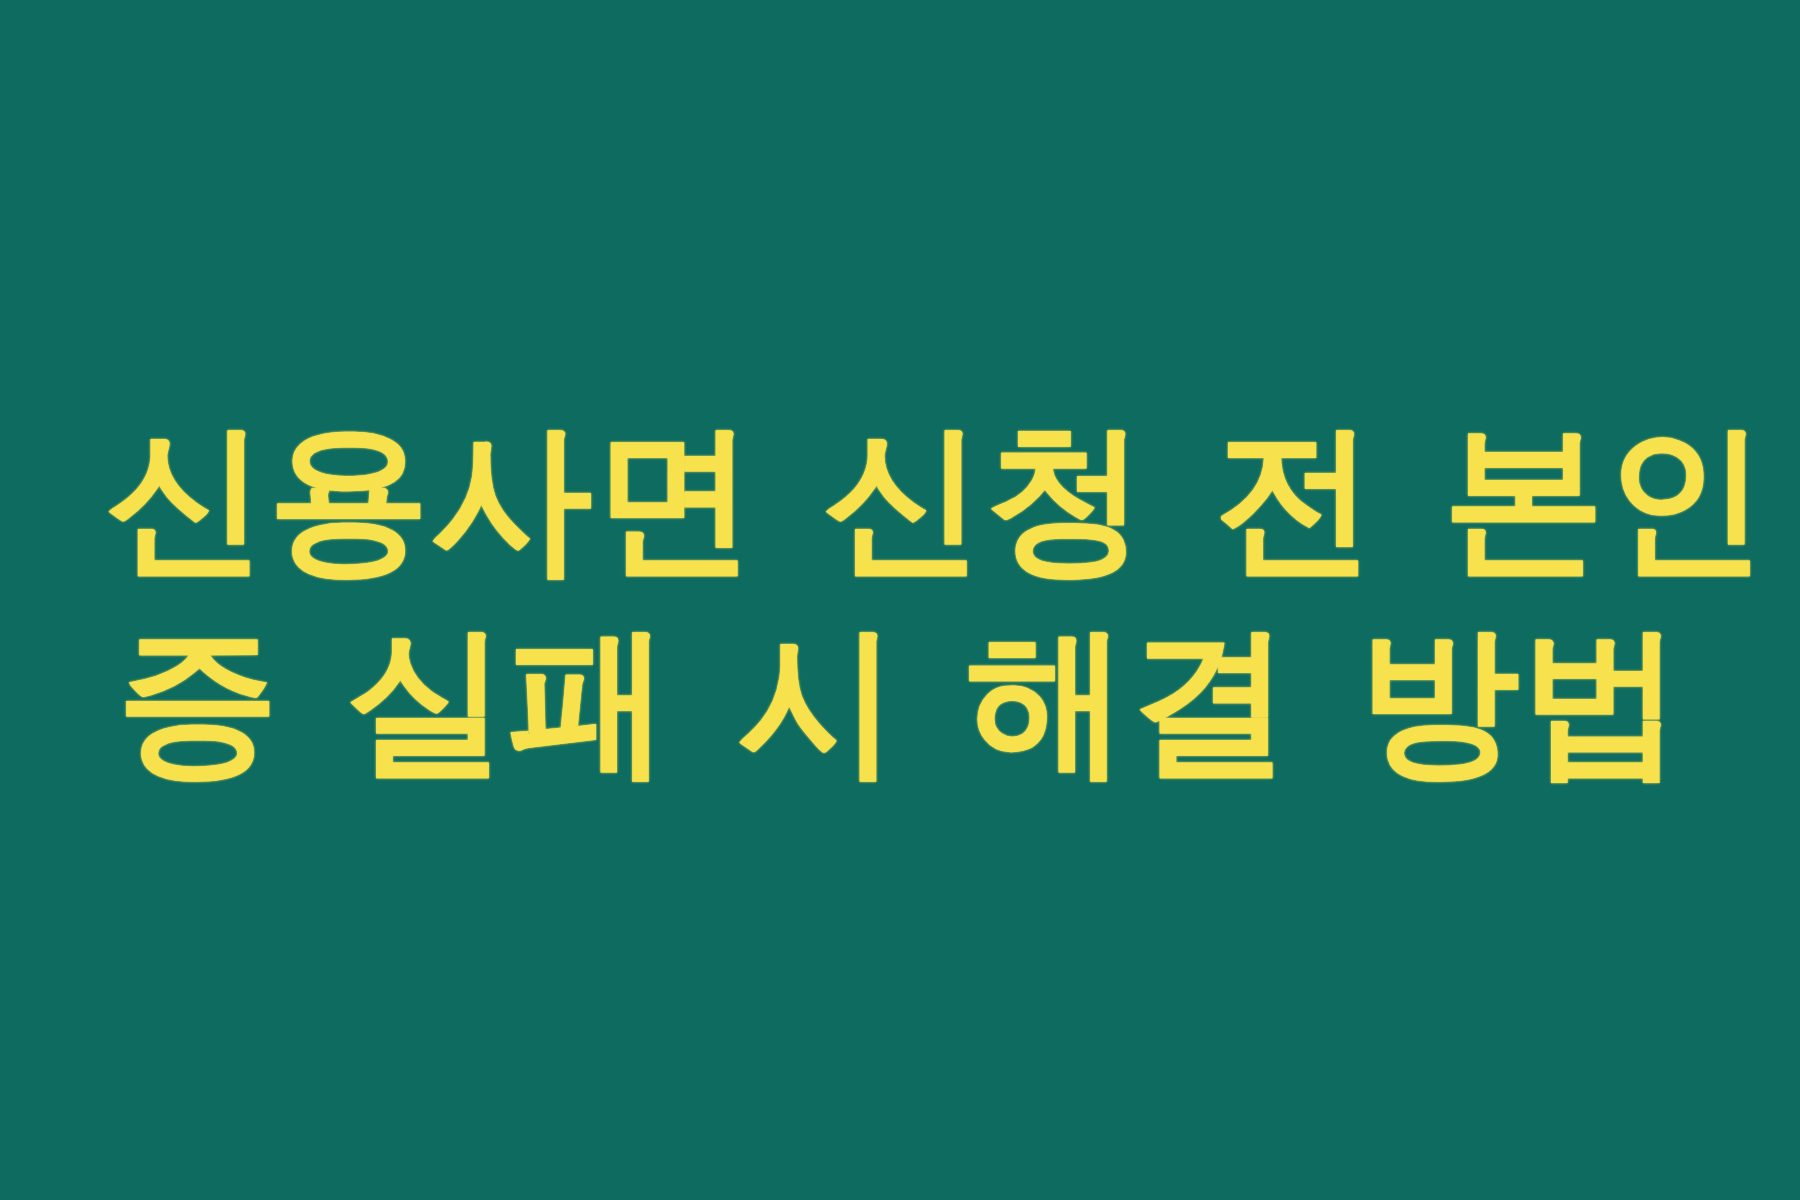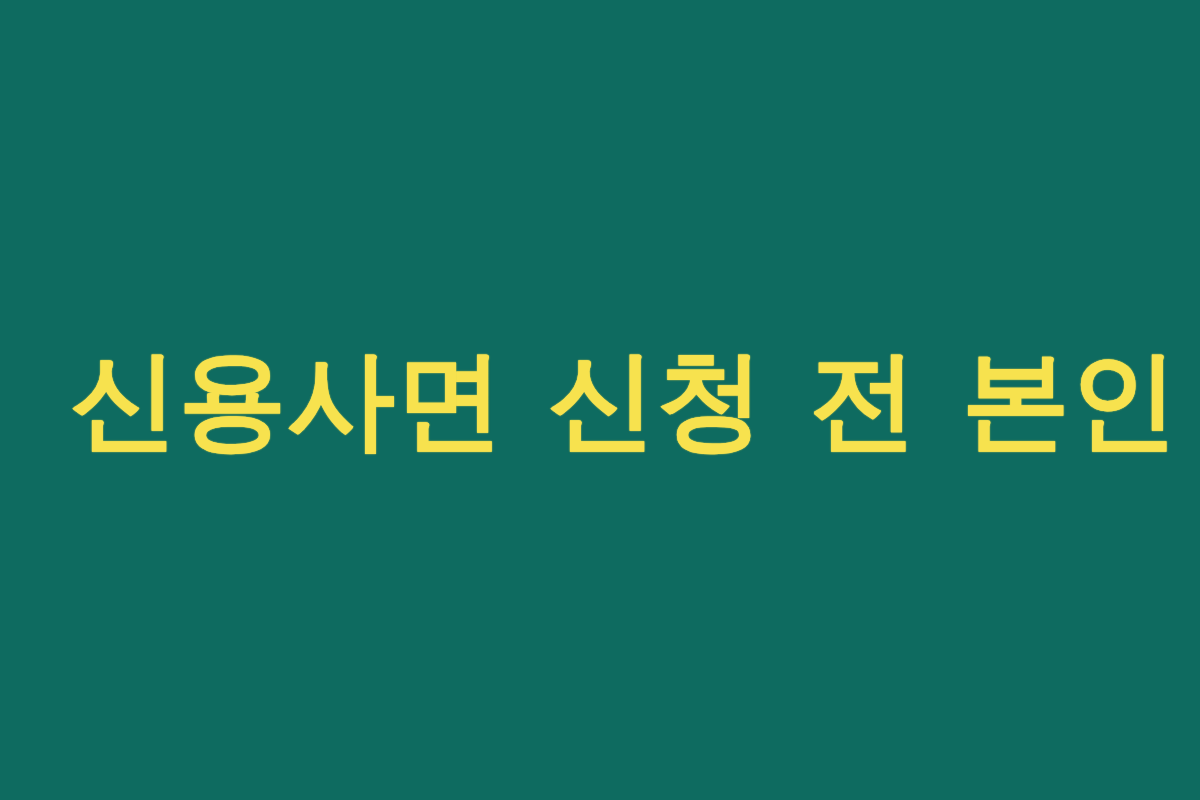--- a/index.html
+++ b/index.html
@@ -51,15 +51,16 @@
     white-space: nowrap;
   }
 </style>
 </head>
 <body>
 
 <div id="thumbnail-card" style="background: rgb(14, 107, 96);">
 
   <h1 id="headline" style="color: rgb(247, 226, 78); text-shadow: rgb(247, 226, 78) 0px 0px 1px, rgba(247, 226, 78, 0.55) 0px 0px 2px;">
     <span class="headline-line">신용사면 신청 전 본인 인</span>
+    <span class="headline-line">증 실패 시 해결 방법</span>
   </h1>
 
 </div>
 
 </body></html>

